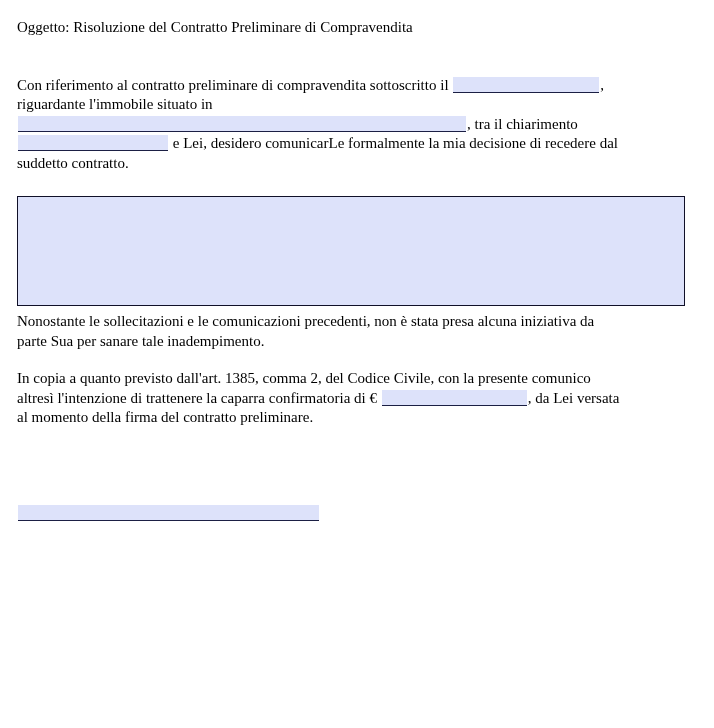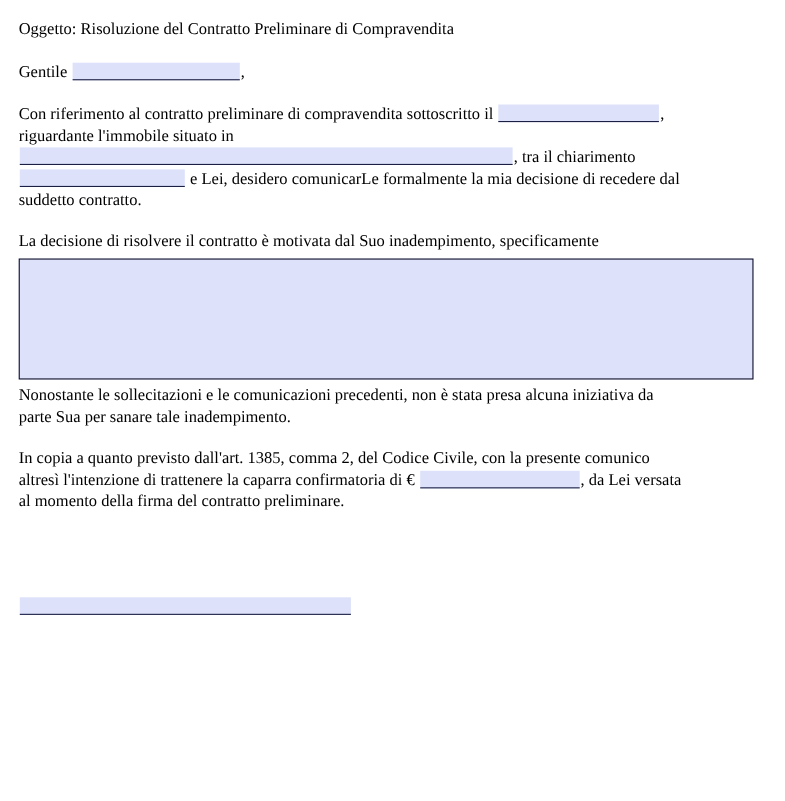--- a/index.html
+++ b/index.html
@@ -57,31 +57,29 @@
 </style>
 </head>
 <body>
 
 <div id="doc">
 
   <p class="para">Oggetto: Risoluzione del Contratto Preliminare di Compravendita</p>
 
   <div class="gap-lg"></div>
 
-  <p class="para"><span>Gentile</span> <span class="field field-name"></span><span>,</span></p>
 
   <div class="gap-lg"></div>
 
   <p class="para"><span>Con riferimento al contratto preliminare di compravendita sottoscritto il</span> <span class="field field-date"></span><span>,</span> <span>riguardante l'immobile situato in</span><br>
   <span class="field field-address"></span><span>, tra il chiarimento</span><br>
   <span class="field field-party"></span> <span>e Lei, desidero comunicarLe formalmente la mia decisione di recedere dal suddetto contratto.</span></p>
 
   <div class="gap-md"></div>
 
-  <p class="para">La decisione di risolvere il contratto è motivata dal Suo inadempimento, specificamente</p>
 
   <div class="textbox"></div>
 
   <div class="gap-sm"></div>
 
   <p class="para">Nonostante le sollecitazioni e le comunicazioni precedenti, non è stata presa alcuna iniziativa da parte Sua per sanare tale inadempimento.</p>
 
   <div class="gap-md"></div>
 
   <p class="para"><span>In copia a quanto previsto dall'art. 1385, comma 2, del Codice Civile, con la presente comunico altresì l'intenzione di trattenere la caparra confirmatoria di €</span> <span class="field field-amount"></span><span>, da Lei versata al momento della firma del contratto preliminare.</span></p>

